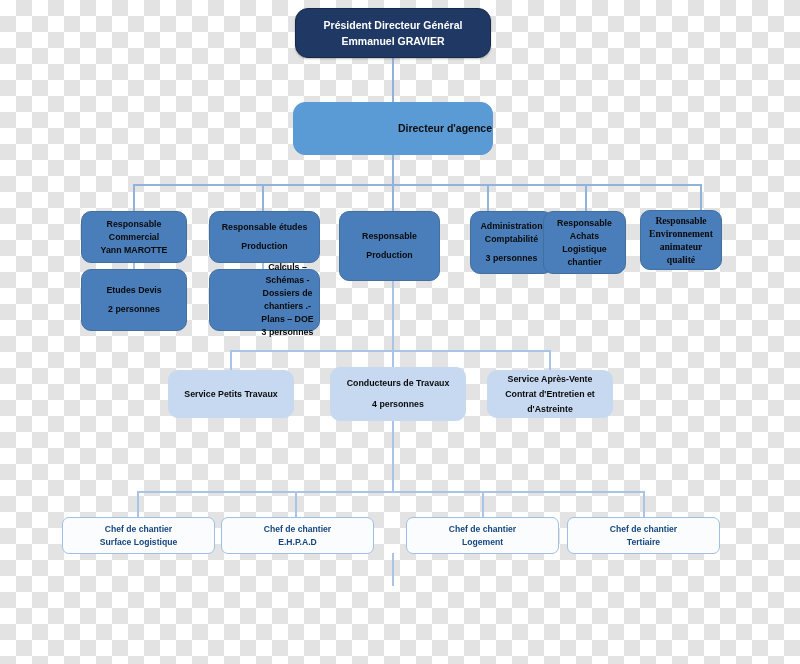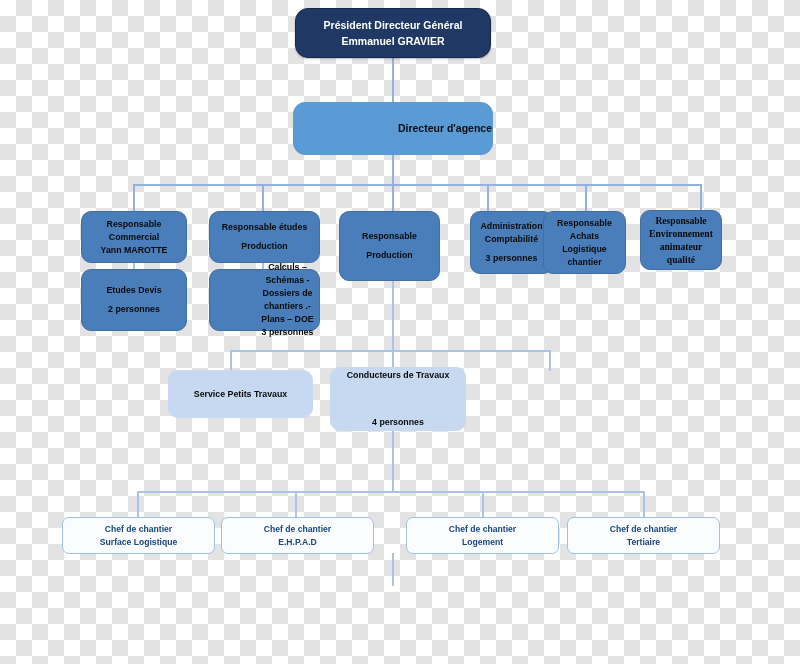--- a/index.html
+++ b/index.html
@@ -193,30 +193,35 @@
     <span class="line">chantier</span>
   </div>
 
   <div class="node lvl-mid serif" style="left:640px; top:210px; width:82px; height:60px;">
     <span class="line">Responsable</span>
     <span class="line">Environnement</span>
     <span class="line">animateur</span>
     <span class="line">qualité</span>
   </div>
 
-  <div class="node lvl-svc" style="left:168px; top:370px; width:145px; height:48px;align-items:center;">
+  <div class="node lvl-svc" style="left:168px; top:370px; width:126px; height:48px;align-items:center;">
     <span class="line">Service Petits Travaux</span>
   </div>
 
-  <div class="node lvl-svc" style="left:330px; top:367px; width:136px; height:64px;justify-content:space-between;">
+  <div class="node lvl-svc" style="left:330px; top:367px; width:136px; height:54px;">
     <span class="line">Conducteurs de Travaux</span>
     <span class="gap"></span>
     <span class="line">4 personnes</span>
   </div>
 
+  <div class="node lvl-svc" style="left:487px; top:370px; width:126px; height:48px;">
+    <span class="line">Service Après-Vente</span>
+    <span class="line">Contrat d'Entretien et</span>
+    <span class="line">d'Astreinte</span>
+  </div>
 
   <div class="node lvl-chef" style="left:62px; top:517px; width:153px; height:37px;">
     <span class="line">Chef de chantier</span>
     <span class="line">Surface Logistique</span>
   </div>
 
   <div class="node lvl-chef" style="left:221px; top:517px; width:153px; height:37px;">
     <span class="line">Chef de chantier</span>
     <span class="line">E.H.P.A.D</span>
   </div>

